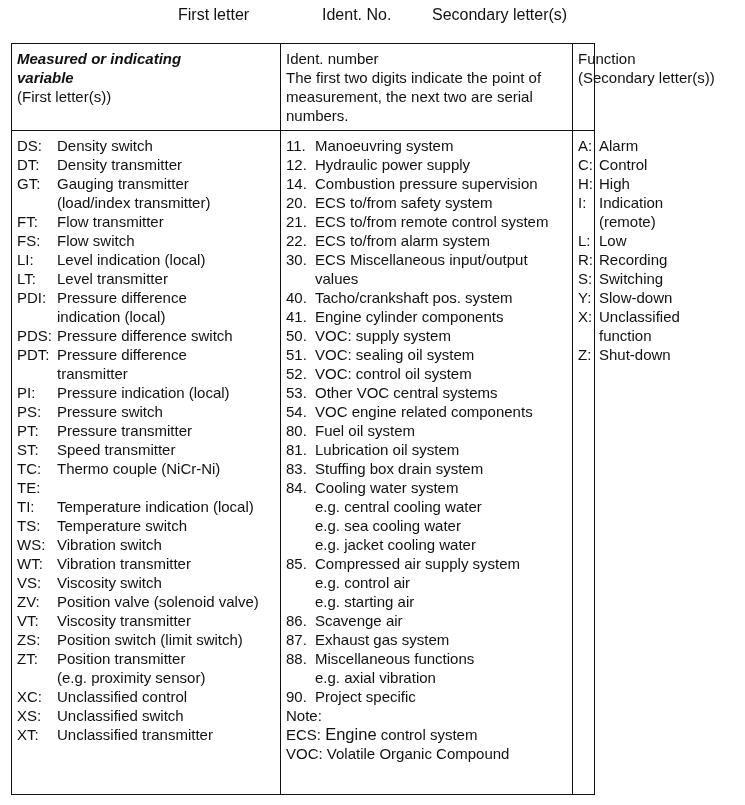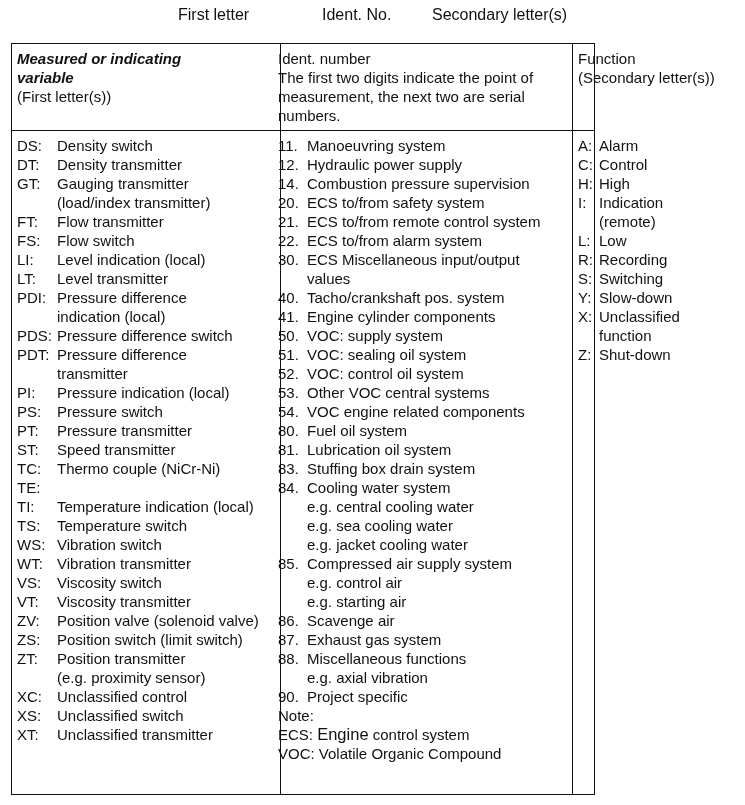--- a/index.html
+++ b/index.html
@@ -62,21 +62,21 @@
 
     .cell {
       position: absolute;
       font-size: 15px;
       line-height: 19px;
       box-sizing: border-box;
     }
     .hdr { top: 5px; }
     .body { top: 92px; }
     .c1 { left: 5px; width: 262px; }
-    .c2 { left: 266px; width: 285px; }
+    .c2 { left: 274px; width: 285px; }
     .c3 { left: 566px; width: 150px; }
 
     .hdr-title {
       font-weight: bold;
       font-style: italic;
       display: block;
       width: 200px;
     }
     .hdr-line { display: block; }
 
@@ -200,26 +200,26 @@
       </div>
       <div class="row">
         <span class="code">WT:</span>
         <span class="desc">Vibration transmitter</span>
       </div>
       <div class="row">
         <span class="code">VS:</span>
         <span class="desc">Viscosity switch</span>
       </div>
       <div class="row">
+        <span class="code">ZV:</span>
+        <span class="desc">Position valve (solenoid valve)</span>
+      </div>
+      <div class="row">
         <span class="code">VT:</span>
         <span class="desc">Viscosity transmitter</span>
-      </div>
-      <div class="row">
-        <span class="code">ZV:</span>
-        <span class="desc">Position valve (solenoid valve)</span>
       </div>
       <div class="row">
         <span class="code">ZS:</span>
         <span class="desc">Position switch (limit switch)</span>
       </div>
       <div class="row">
         <span class="code">ZT:</span>
         <span class="desc">Position transmitter
 (e.g. proximity sensor)</span>
       </div>

